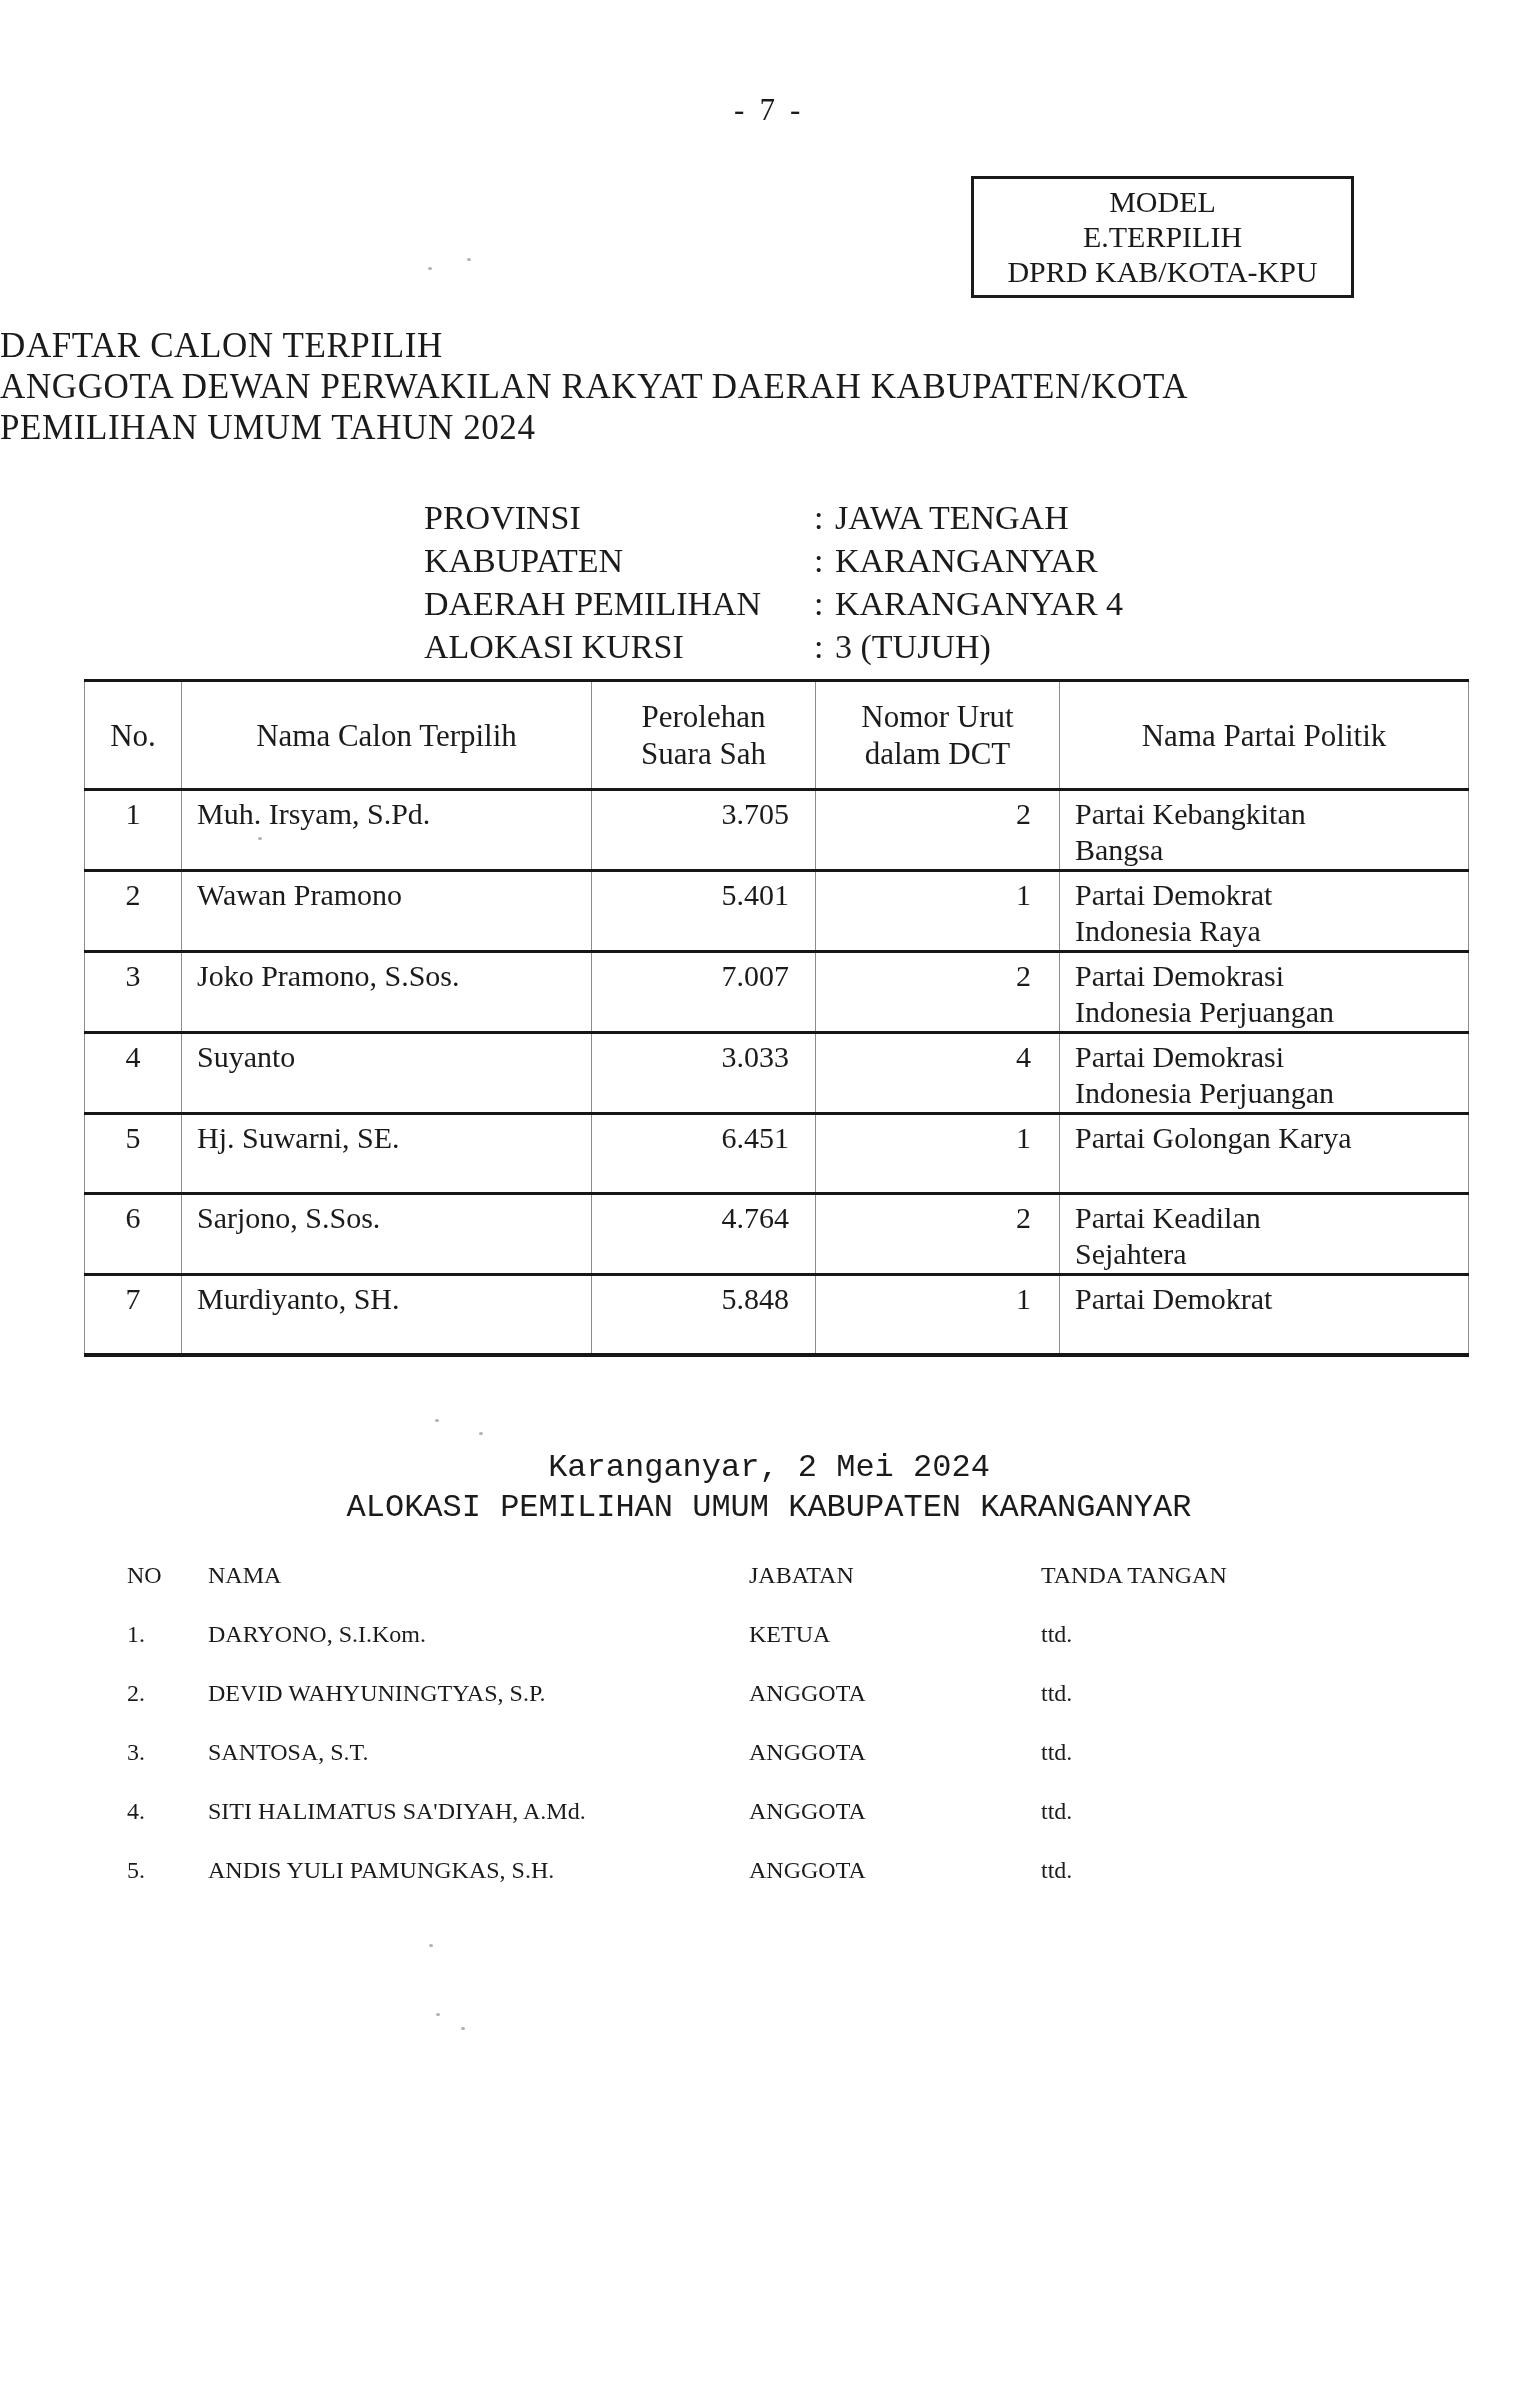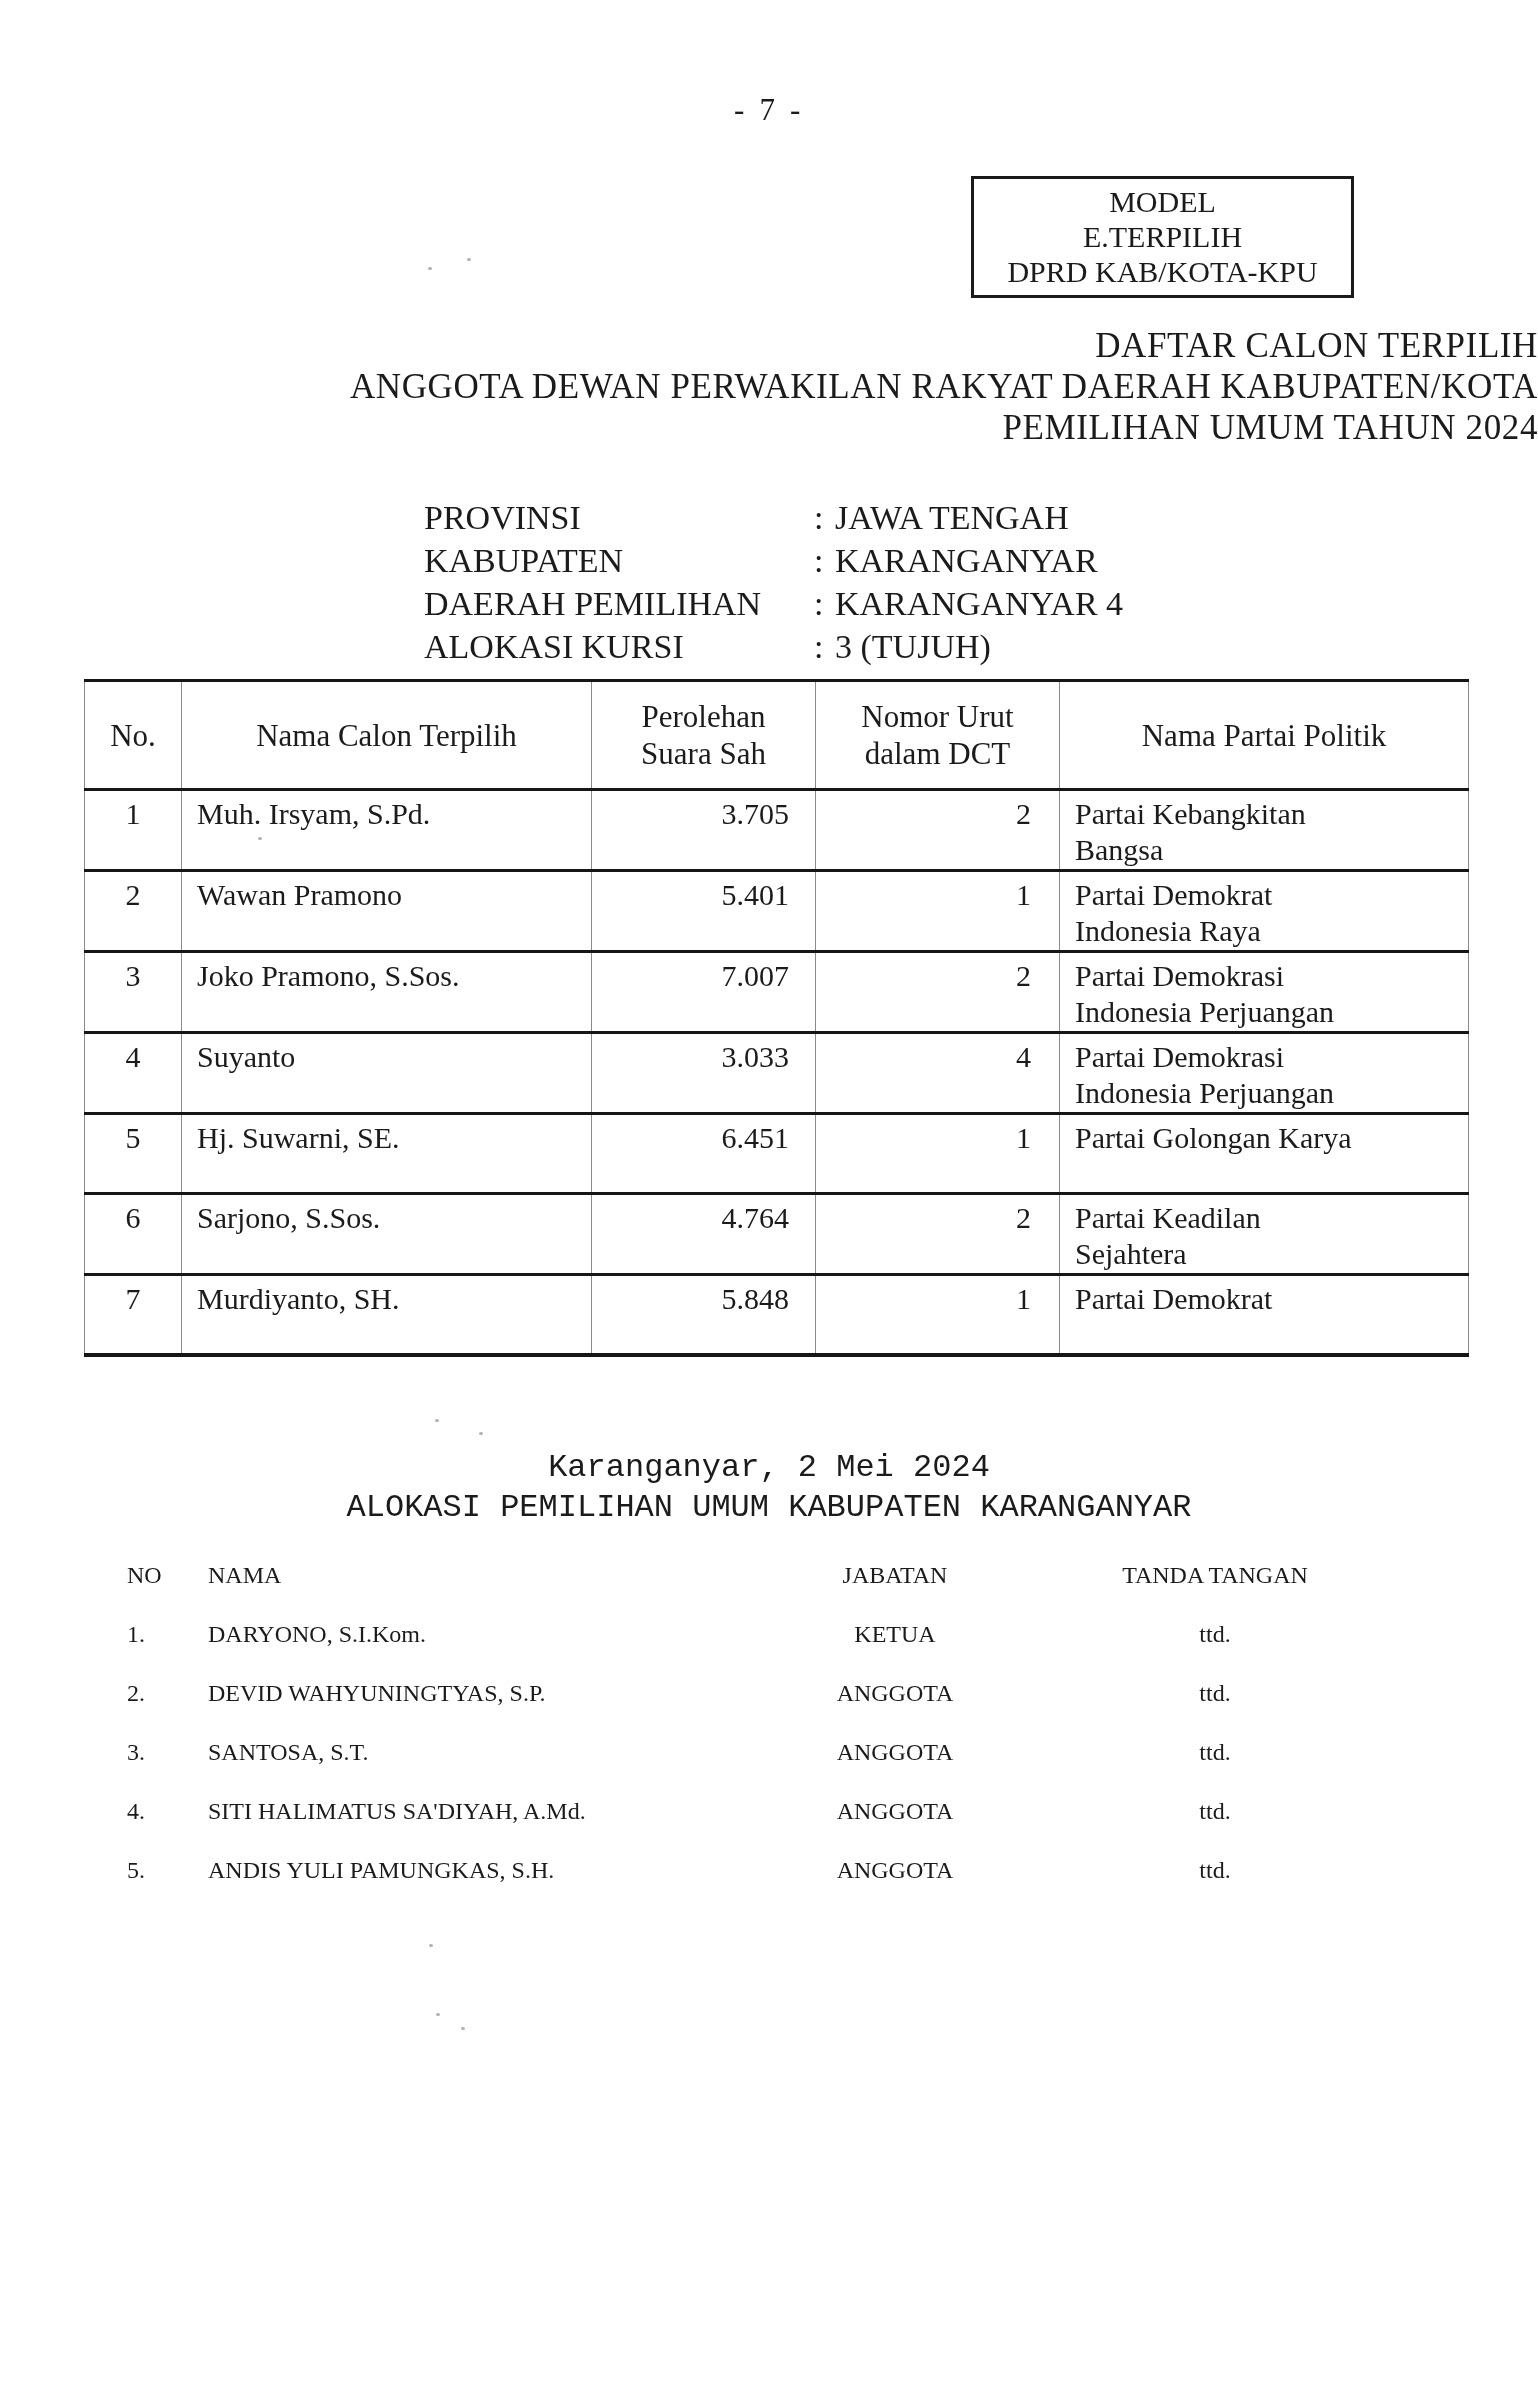--- a/index.html
+++ b/index.html
@@ -24,21 +24,21 @@
     position: absolute; left: 971px; top: 176px; width: 377px;
     border: 3.1px solid #1a1a1a;
     padding: 5px 0 6.2px 0;
     text-align: center;
     font-size: 30px; line-height: 35px;
   }
 
   
   .doc-title {
     position: absolute; top: 325px; left: 0; right: 0;
-    text-align: right;
+    text-align: left;
     font-size: 35px; line-height: 41px; letter-spacing: 0.6px;
   }
 
   
   .info-block {
     position: absolute; left: 424px; top: 496px;
     font-size: 34px; line-height: 43px;
   }
   .info-row { white-space: nowrap; }
   .info-label { display: inline-block; width: 390px; }
@@ -95,21 +95,21 @@
   .sign-table {
     position: absolute; left: 127px; top: 1561px; width: 1262px;
     font-size: 24px;
   }
   .sign-row {
     display: grid;
     grid-template-columns: 81px 541px 292px 348px;
     margin-bottom: 30px;
     line-height: 29px;
   }
-  .sign-col-position, .sign-col-signature { text-align: center; }
+  .sign-col-position, .sign-col-signature { }
 
   
   .speck {
     position: absolute; width: 3.7px; height: 3.1px;
     background: #9e9e9e; border-radius: 50%;
     opacity: 0.8;
   }
 </style>
 </head>
 <body>

